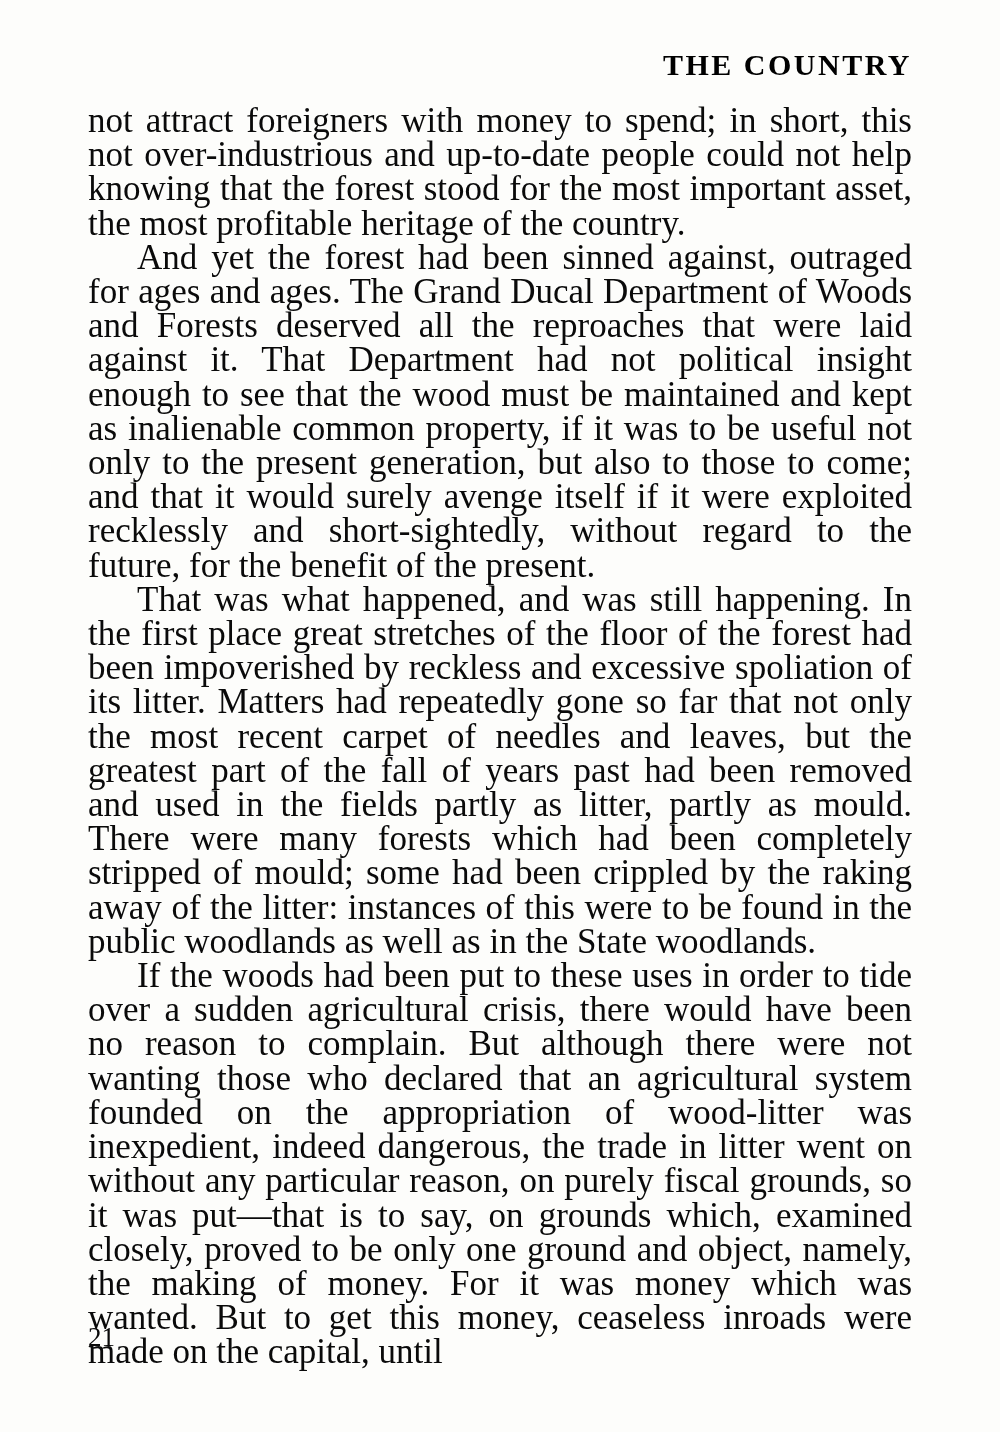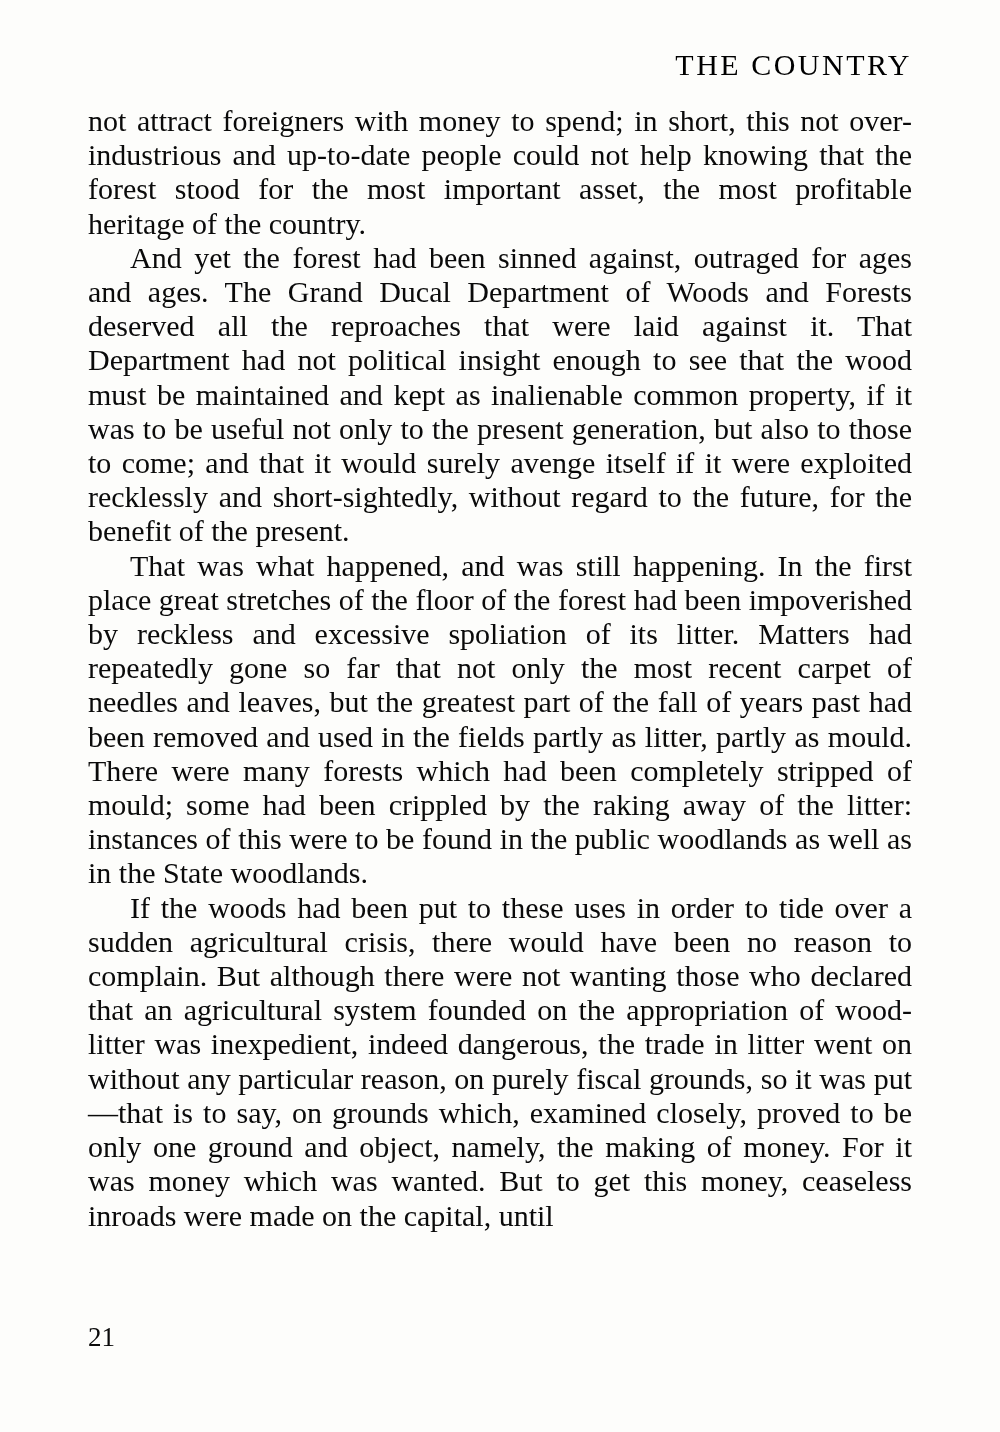--- a/index.html
+++ b/index.html
@@ -21,26 +21,26 @@
     position: absolute;
     left: 88px;
     top: 48px;
     width: 824px;
   }
   .running-head {
     text-align: right;
     font-family: "Liberation Serif", serif;
     font-size: 30px;
     letter-spacing: 2.5px;
-    font-weight: 400;
+    font-weight: 700;
     margin: 0 0 22px 0;
     color: #000;
   }
   .body-text {
-    font-size: 30px;
+    font-size: 35px;
     line-height: 34.2px;
     text-align: justify;
     text-justify: inter-word;
     color: #0a0a0a;
     font-weight: 400;
   }
   .body-text p {
     margin: 0;
     text-indent: 0;
   }

